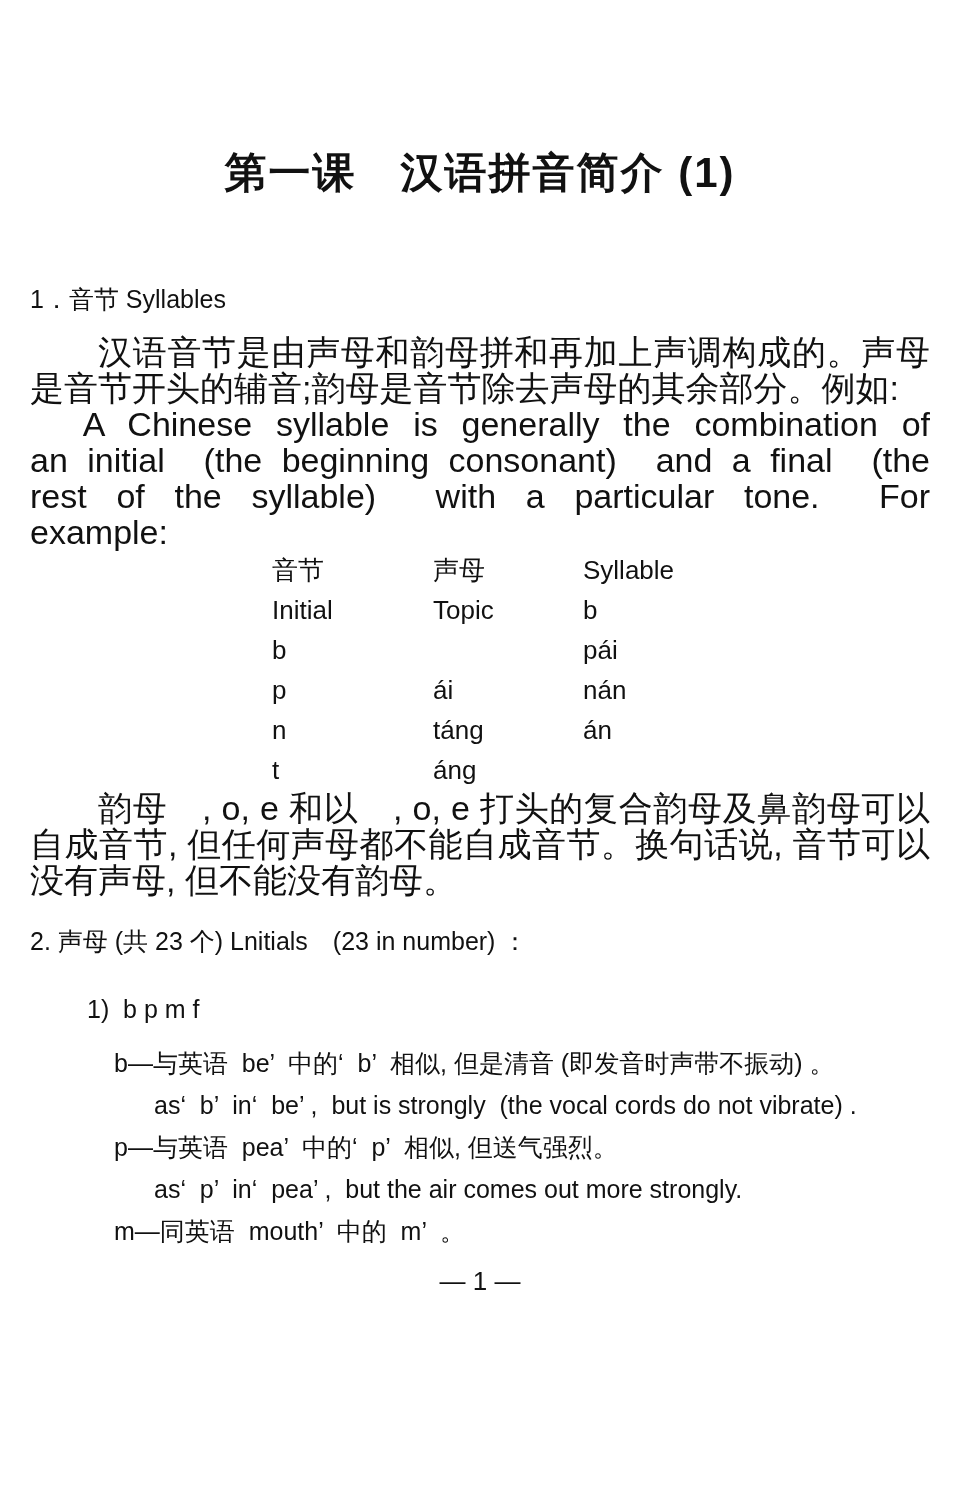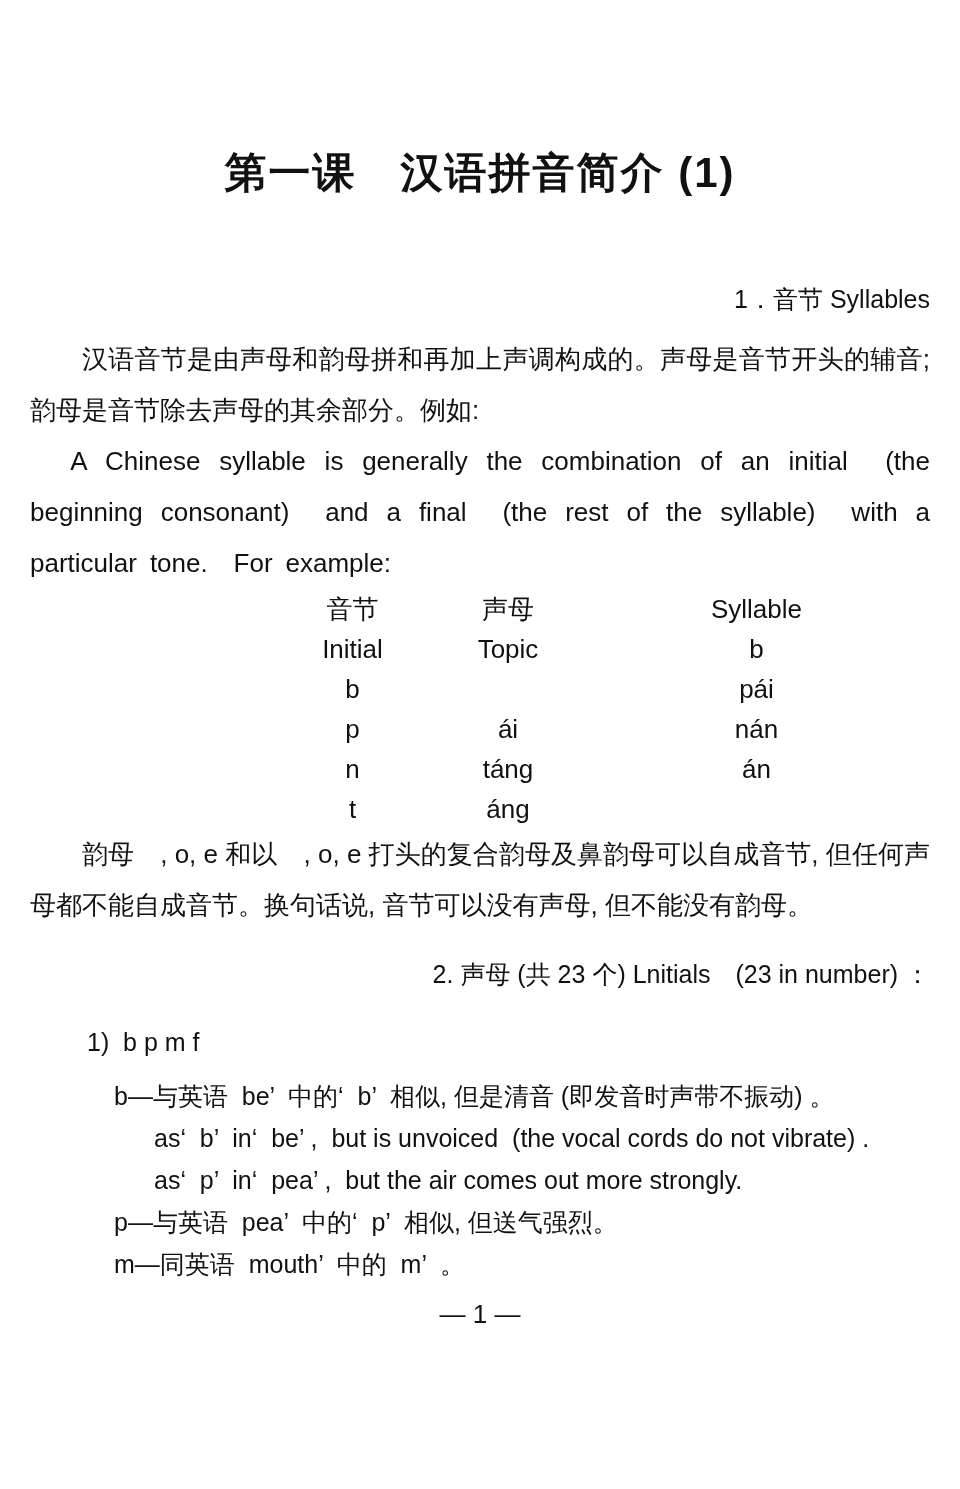--- a/index.html
+++ b/index.html
@@ -35,42 +35,41 @@
     font-weight: normal;
     line-height: 1.2;
     white-space: pre-wrap;
   }
   .sec-heading {
     margin: 0;
     font-size: 25px;
     font-weight: normal;
     line-height: 34px;
     white-space: pre-wrap;
-    text-align: right;
   }
   .sec1-heading { margin-top: 84px; }
   .sec2-heading { margin-top: 26px; }
   .para {
     margin: 0;
-    font-size: 26px;
-    line-height: 51px;
+    font-size: 34px;
+    line-height: 36px;
     text-align: justify;
     white-space: pre-wrap;
   }
   .para-first { margin-top: 18px; }
   .para-cn { text-indent: 2em; }
   .para-en { text-indent: 1.55em; word-spacing: 0.22em; }
   .syllable-table {
     display: grid;
     grid-template-columns: 161px 150px auto;
     margin-left: 242px;
     font-size: 26px;
     line-height: 40px;
   }
-  .syllable-table .cell { white-space: pre-wrap; text-align: center; }
+  .syllable-table .cell { white-space: pre-wrap; }
   .sub-heading {
     margin: 34px 0 0 57px;
     font-size: 25px;
     line-height: 34px;
     white-space: pre-wrap;
   }
   .pron-block { margin-top: 16px; }
   .pron-line {
     margin: 0;
     font-size: 25px;
@@ -124,21 +123,21 @@
   </div>
 
   <p class="para para-cn">韵母　, o, e 和以　, o, e 打头的复合韵母及鼻韵母可以自成音节, 但任何声母都不能自成音节。换句话说, 音节可以没有声母, 但不能没有韵母。</p>
 
   <div class="sec-heading sec2-heading">2. 声母 (共 23 个) Lnitials　(23 in number) ：</div>
 
   <div class="sub-heading">1)  b p m f</div>
 
   <div class="pron-block">
     <p class="pron-line pron-head">b—与英语  be’  中的‘  b’  相似, 但是清音 (即发音时声带不振动) 。</p>
-    <p class="pron-line pron-sub">as‘  b’  in‘  be’ ,  but is unvoiced  (the vocal cords do not vibrate) .</p>
+    <p class="pron-line pron-sub">as‘  b’  in‘  be’ ,  but is strongly  (the vocal cords do not vibrate) .</p>
+    <p class="pron-line pron-head">p—与英语  pea’  中的‘  p’  相似, 但送气强烈。</p>
     <p class="pron-line pron-sub">as‘  p’  in‘  pea’ ,  but the air comes out more strongly.</p>
-    <p class="pron-line pron-head">p—与英语  pea’  中的‘  p’  相似, 但送气强烈。</p>
     <p class="pron-line pron-head">m—同英语  mouth’  中的  m’  。</p>
   </div>
 
   <div class="footer">— 1 —</div>
 
 </div>
 
 </body></html>

